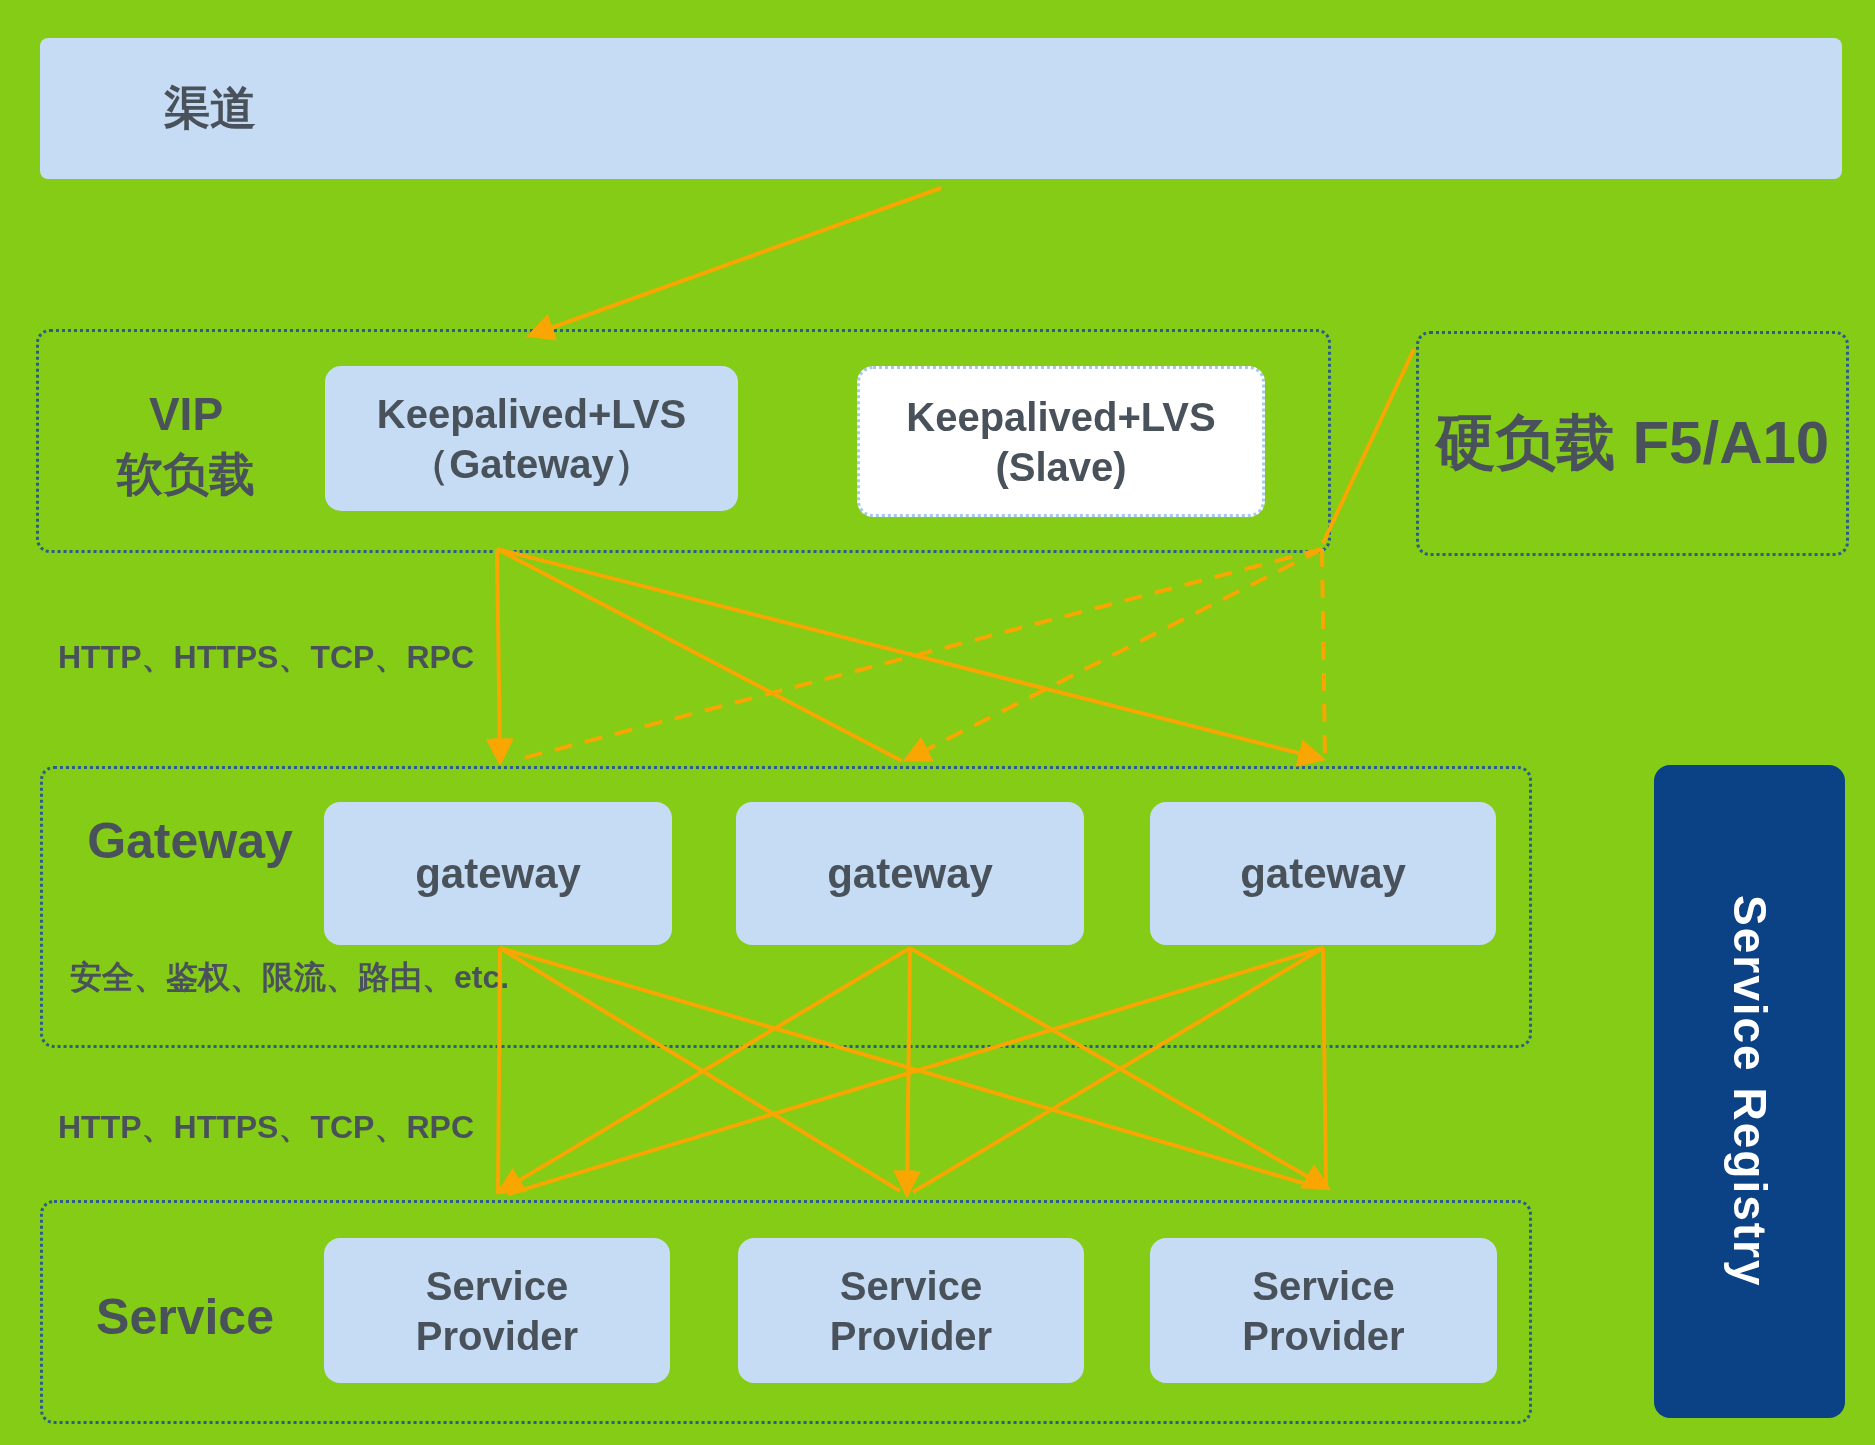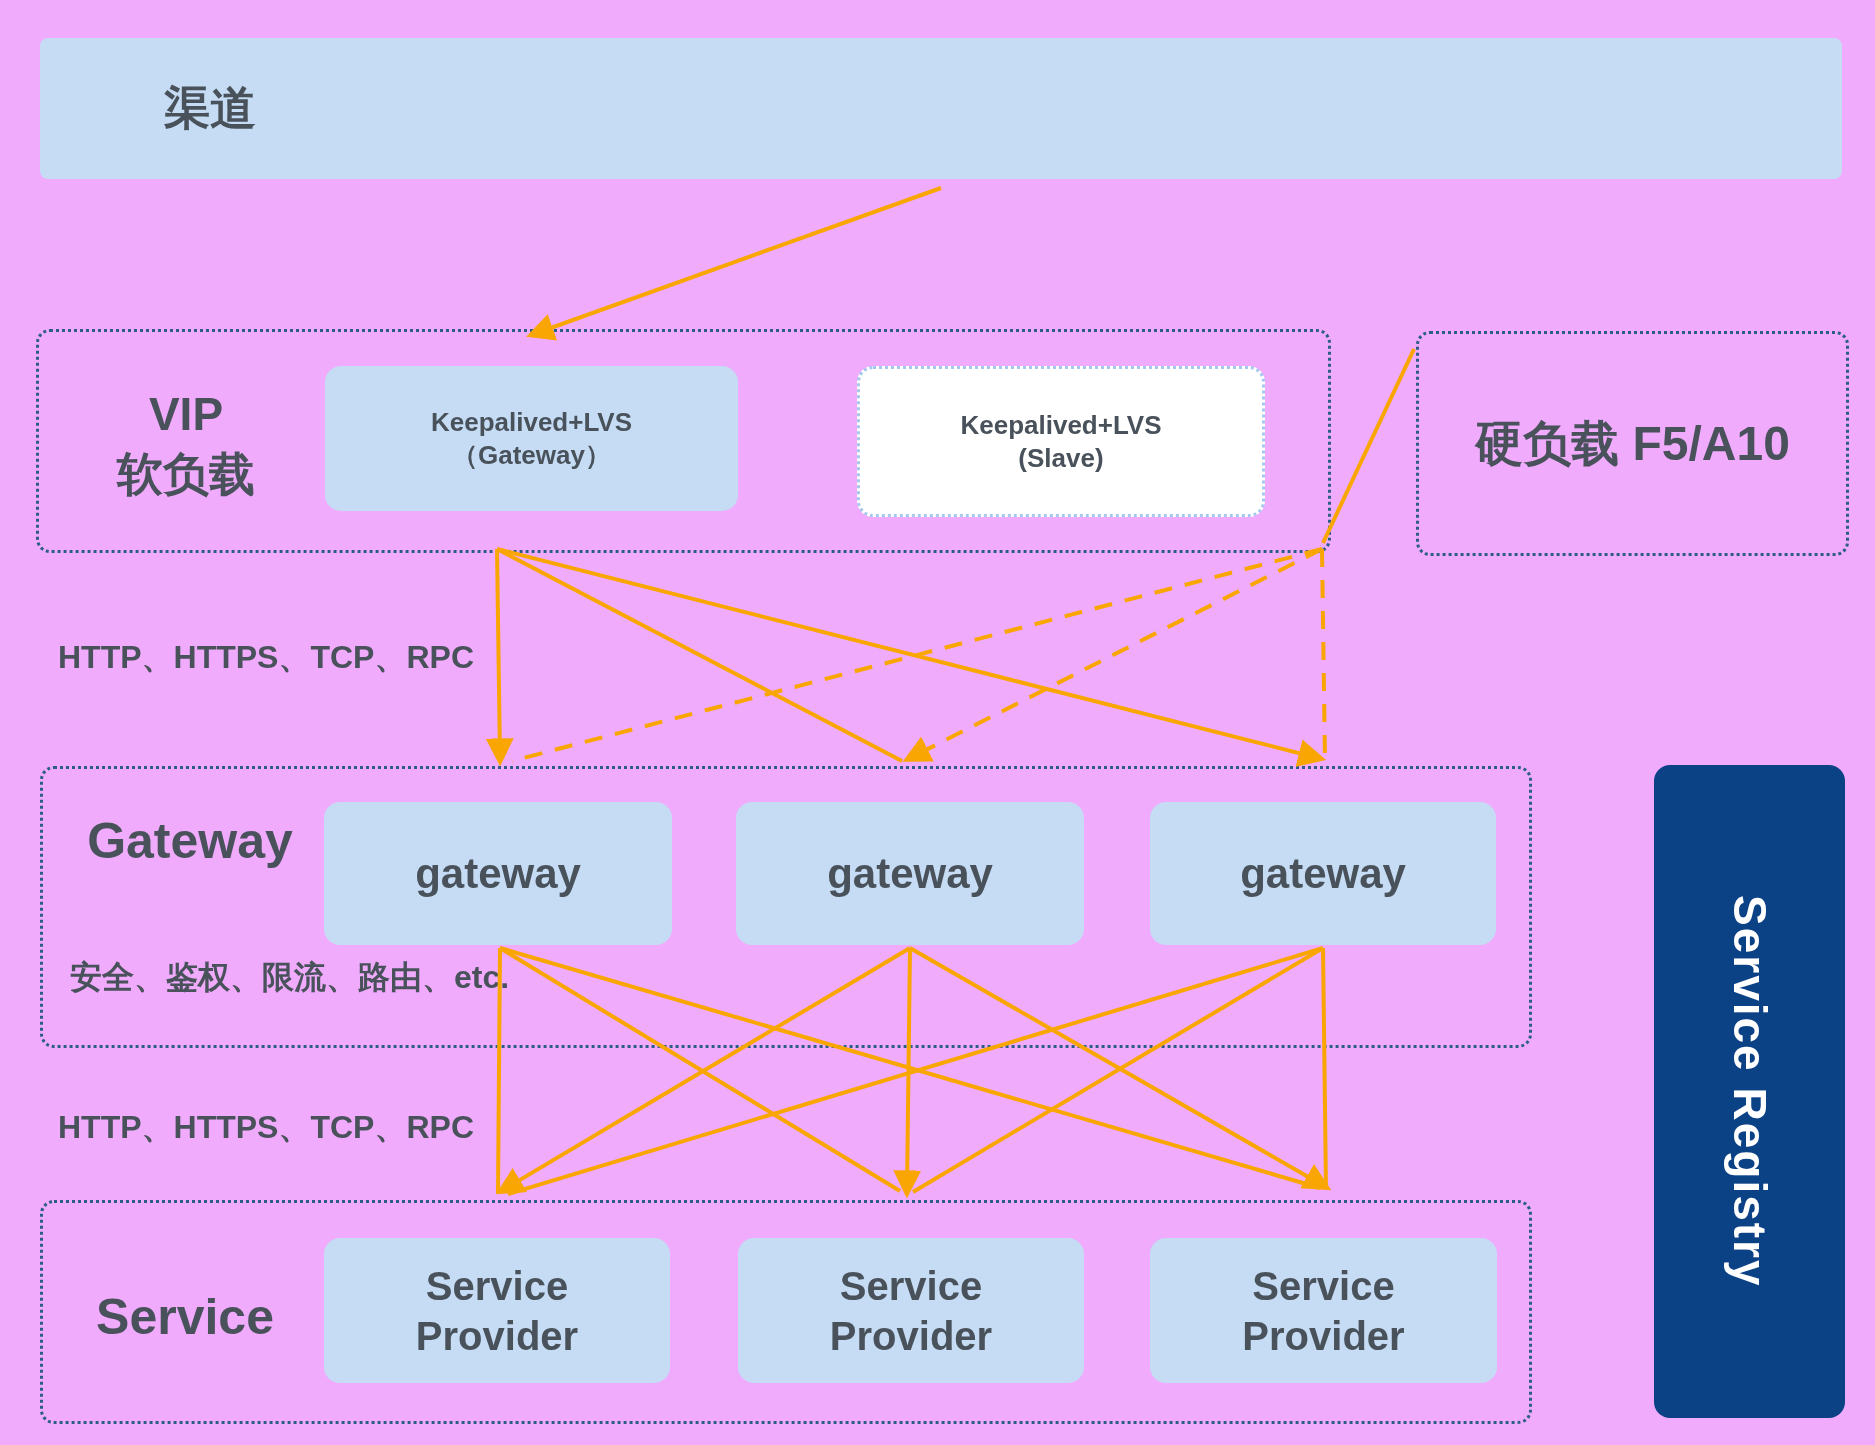--- a/index.html
+++ b/index.html
@@ -1,34 +1,34 @@
 <!DOCTYPE html>
 <html><head>
 <meta charset="utf-8">
 <style>
   html,body{margin:0;padding:0;background:#ffffff;}
   #canvas{
-    position:relative;width:1875px;height:1445px;background:#f0abfc;overflow:hidden;
+    position:relative;width:1875px;height:1445px;background:#84cc16;overflow:hidden;
     font-family:"Liberation Sans","DejaVu Sans",sans-serif;color:#49525b;
   }
   .abs{position:absolute;}
   .fill-box{background:#c5dcf4;border-radius:16px;display:flex;flex-direction:column;
     align-items:center;justify-content:center;text-align:center;font-weight:bold;}
   .dot-container{border:3px dotted #2b5d87;border-radius:14px;background:transparent;}
   .bar{background:#c5dcf4;border-radius:8px;}
   .bar-label{position:absolute;top:0;height:141px;display:flex;align-items:center;
     justify-content:center;font-size:46px;font-weight:bold;}
   .row-title{display:flex;flex-direction:column;align-items:center;justify-content:center;
     text-align:center;font-weight:bold;}
   .proto-label{font-size:32px;font-weight:bold;white-space:nowrap;}
   .box-line{line-height:1.25;}
-  #master-box,#slave-box{font-size:26px;}
+  #master-box,#slave-box{font-size:40px;}
   #slave-box{background:#ffffff;border:3px dotted #a5c9ee;border-radius:16px;display:flex;
     flex-direction:column;align-items:center;justify-content:center;text-align:center;font-weight:bold;}
-  #f5-box{display:flex;align-items:center;justify-content:center;font-size:48px;font-weight:bold;}
+  #f5-box{display:flex;align-items:center;justify-content:center;font-size:60px;font-weight:bold;}
   .gw-box{font-size:42px;}
   .sp-box{font-size:40px;}
   #registry-bar{background:#0b4185;border-radius:16px;display:flex;align-items:center;
     justify-content:center;}
   #registry-bar span{writing-mode:vertical-rl;text-orientation:mixed;color:#ffffff;
     font-size:46px;font-weight:600;letter-spacing:2px;white-space:nowrap;}
   svg.overlay{position:absolute;left:0;top:0;pointer-events:none;}
   .arrow-line{stroke:#F9A602;stroke-width:4;fill:none;}
   .arrow-dashed{stroke-dasharray:18 13;}
 </style>

